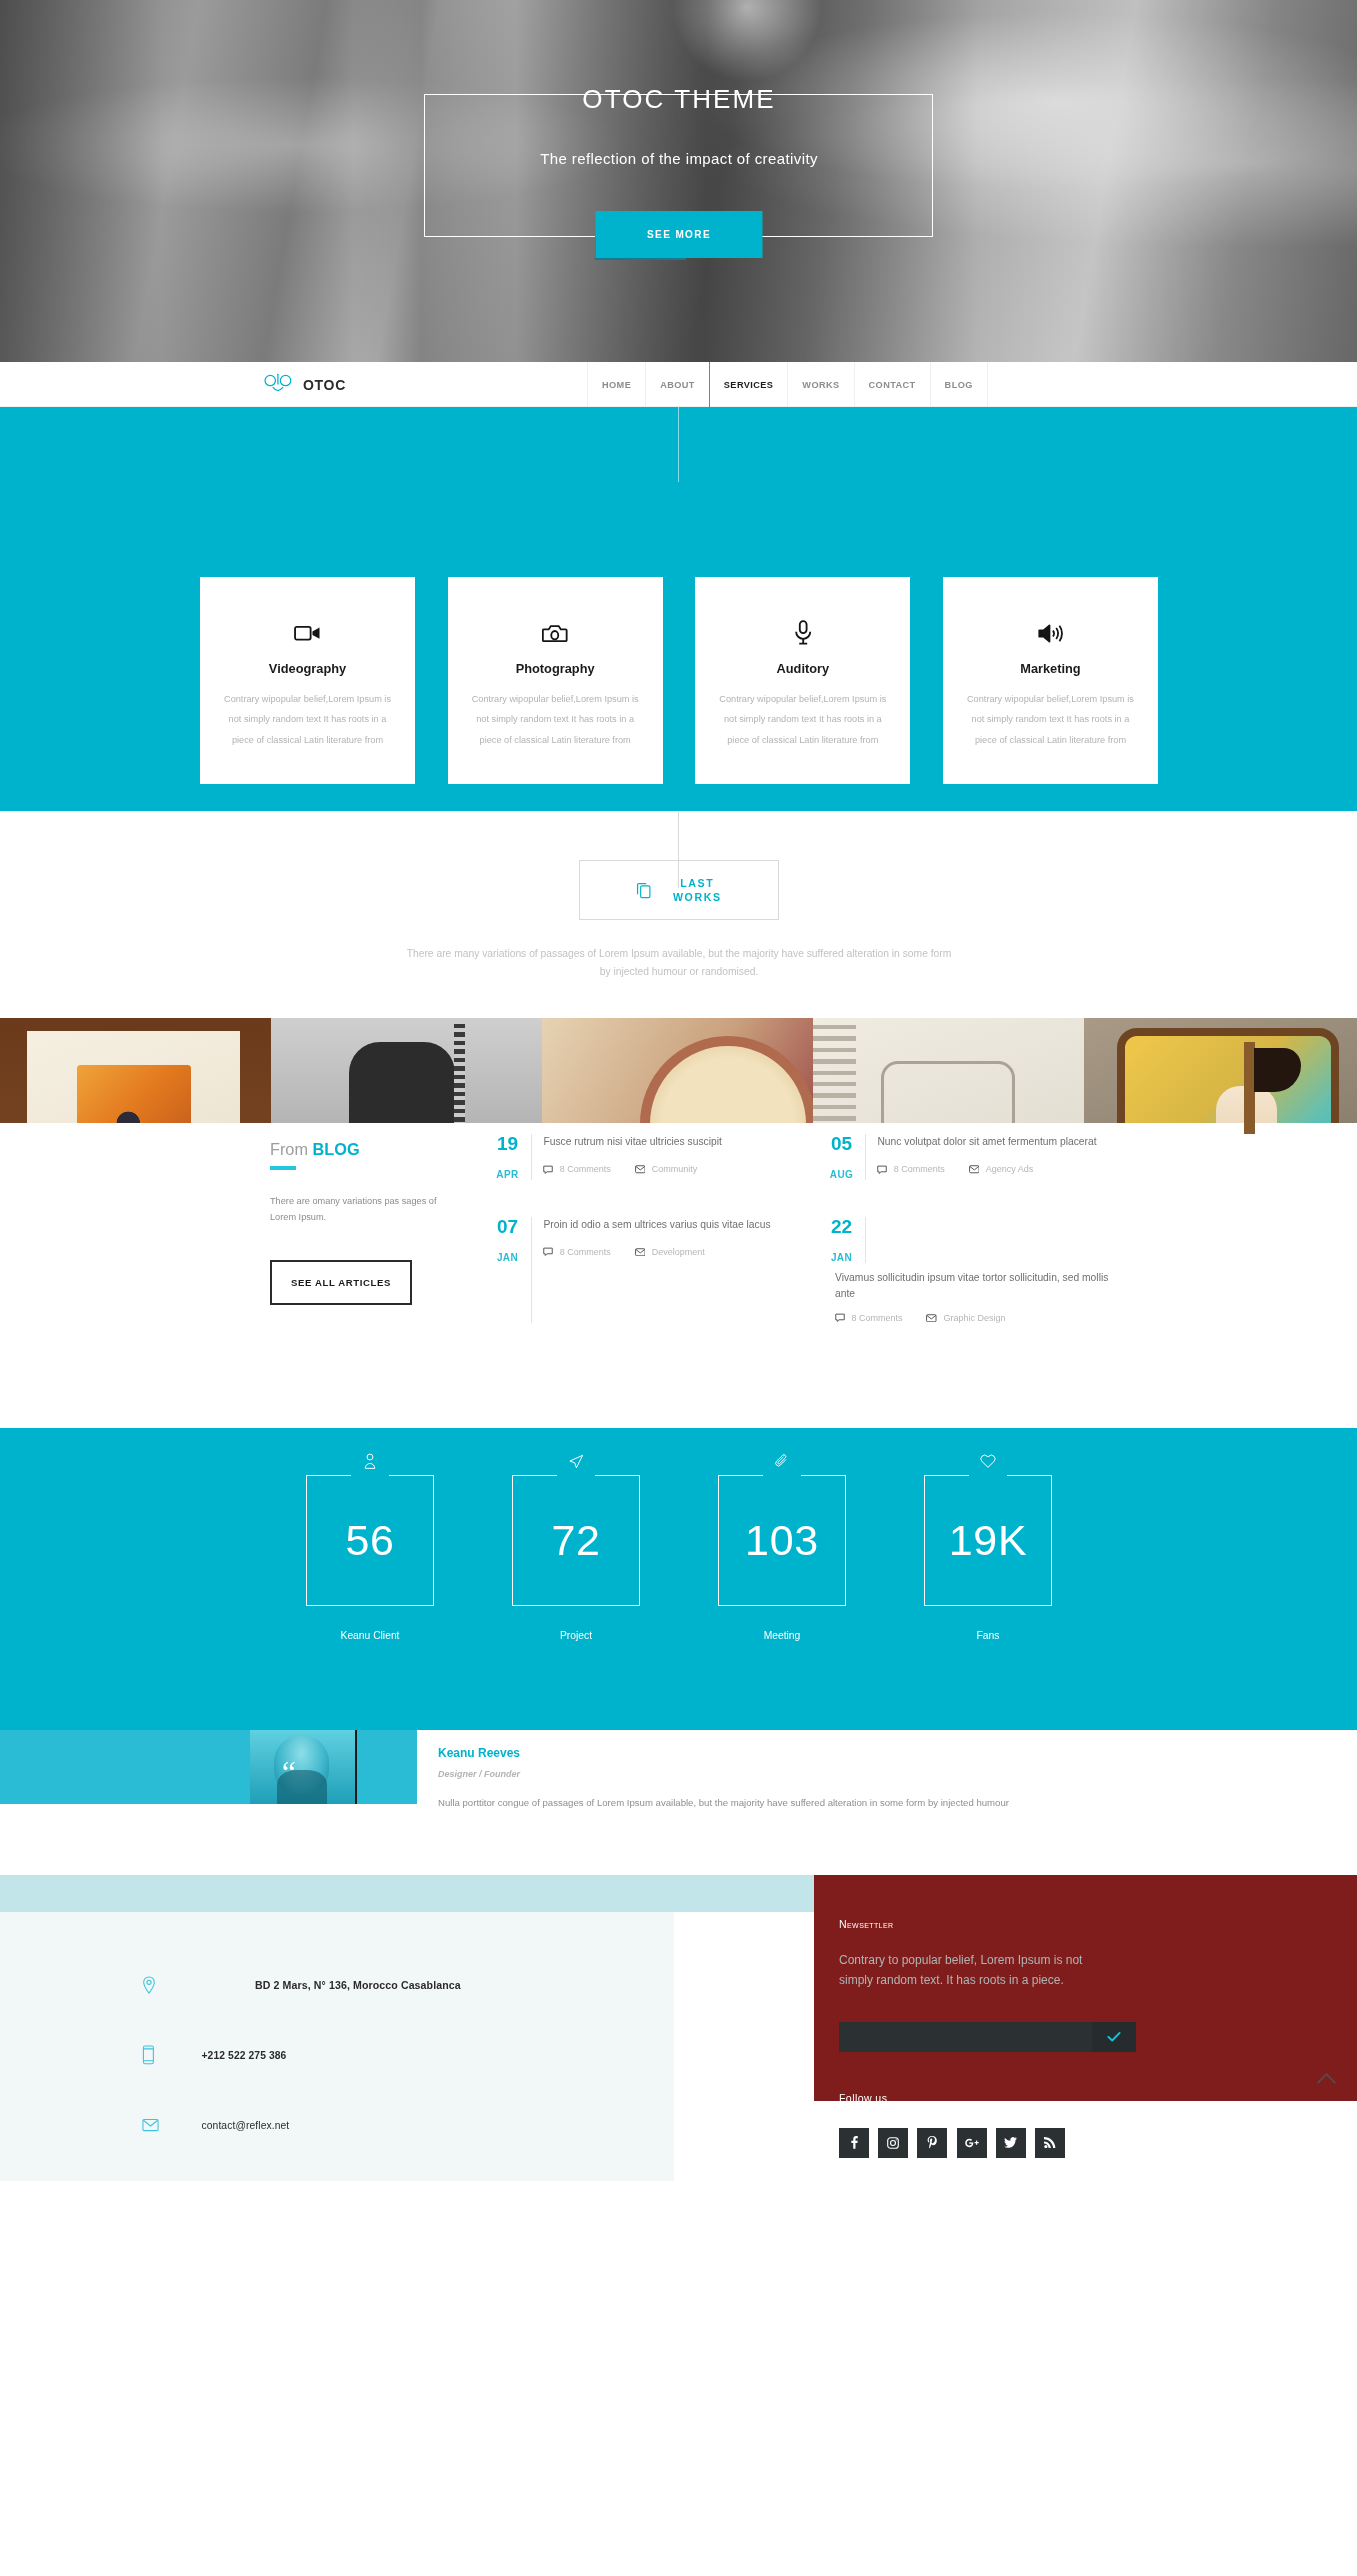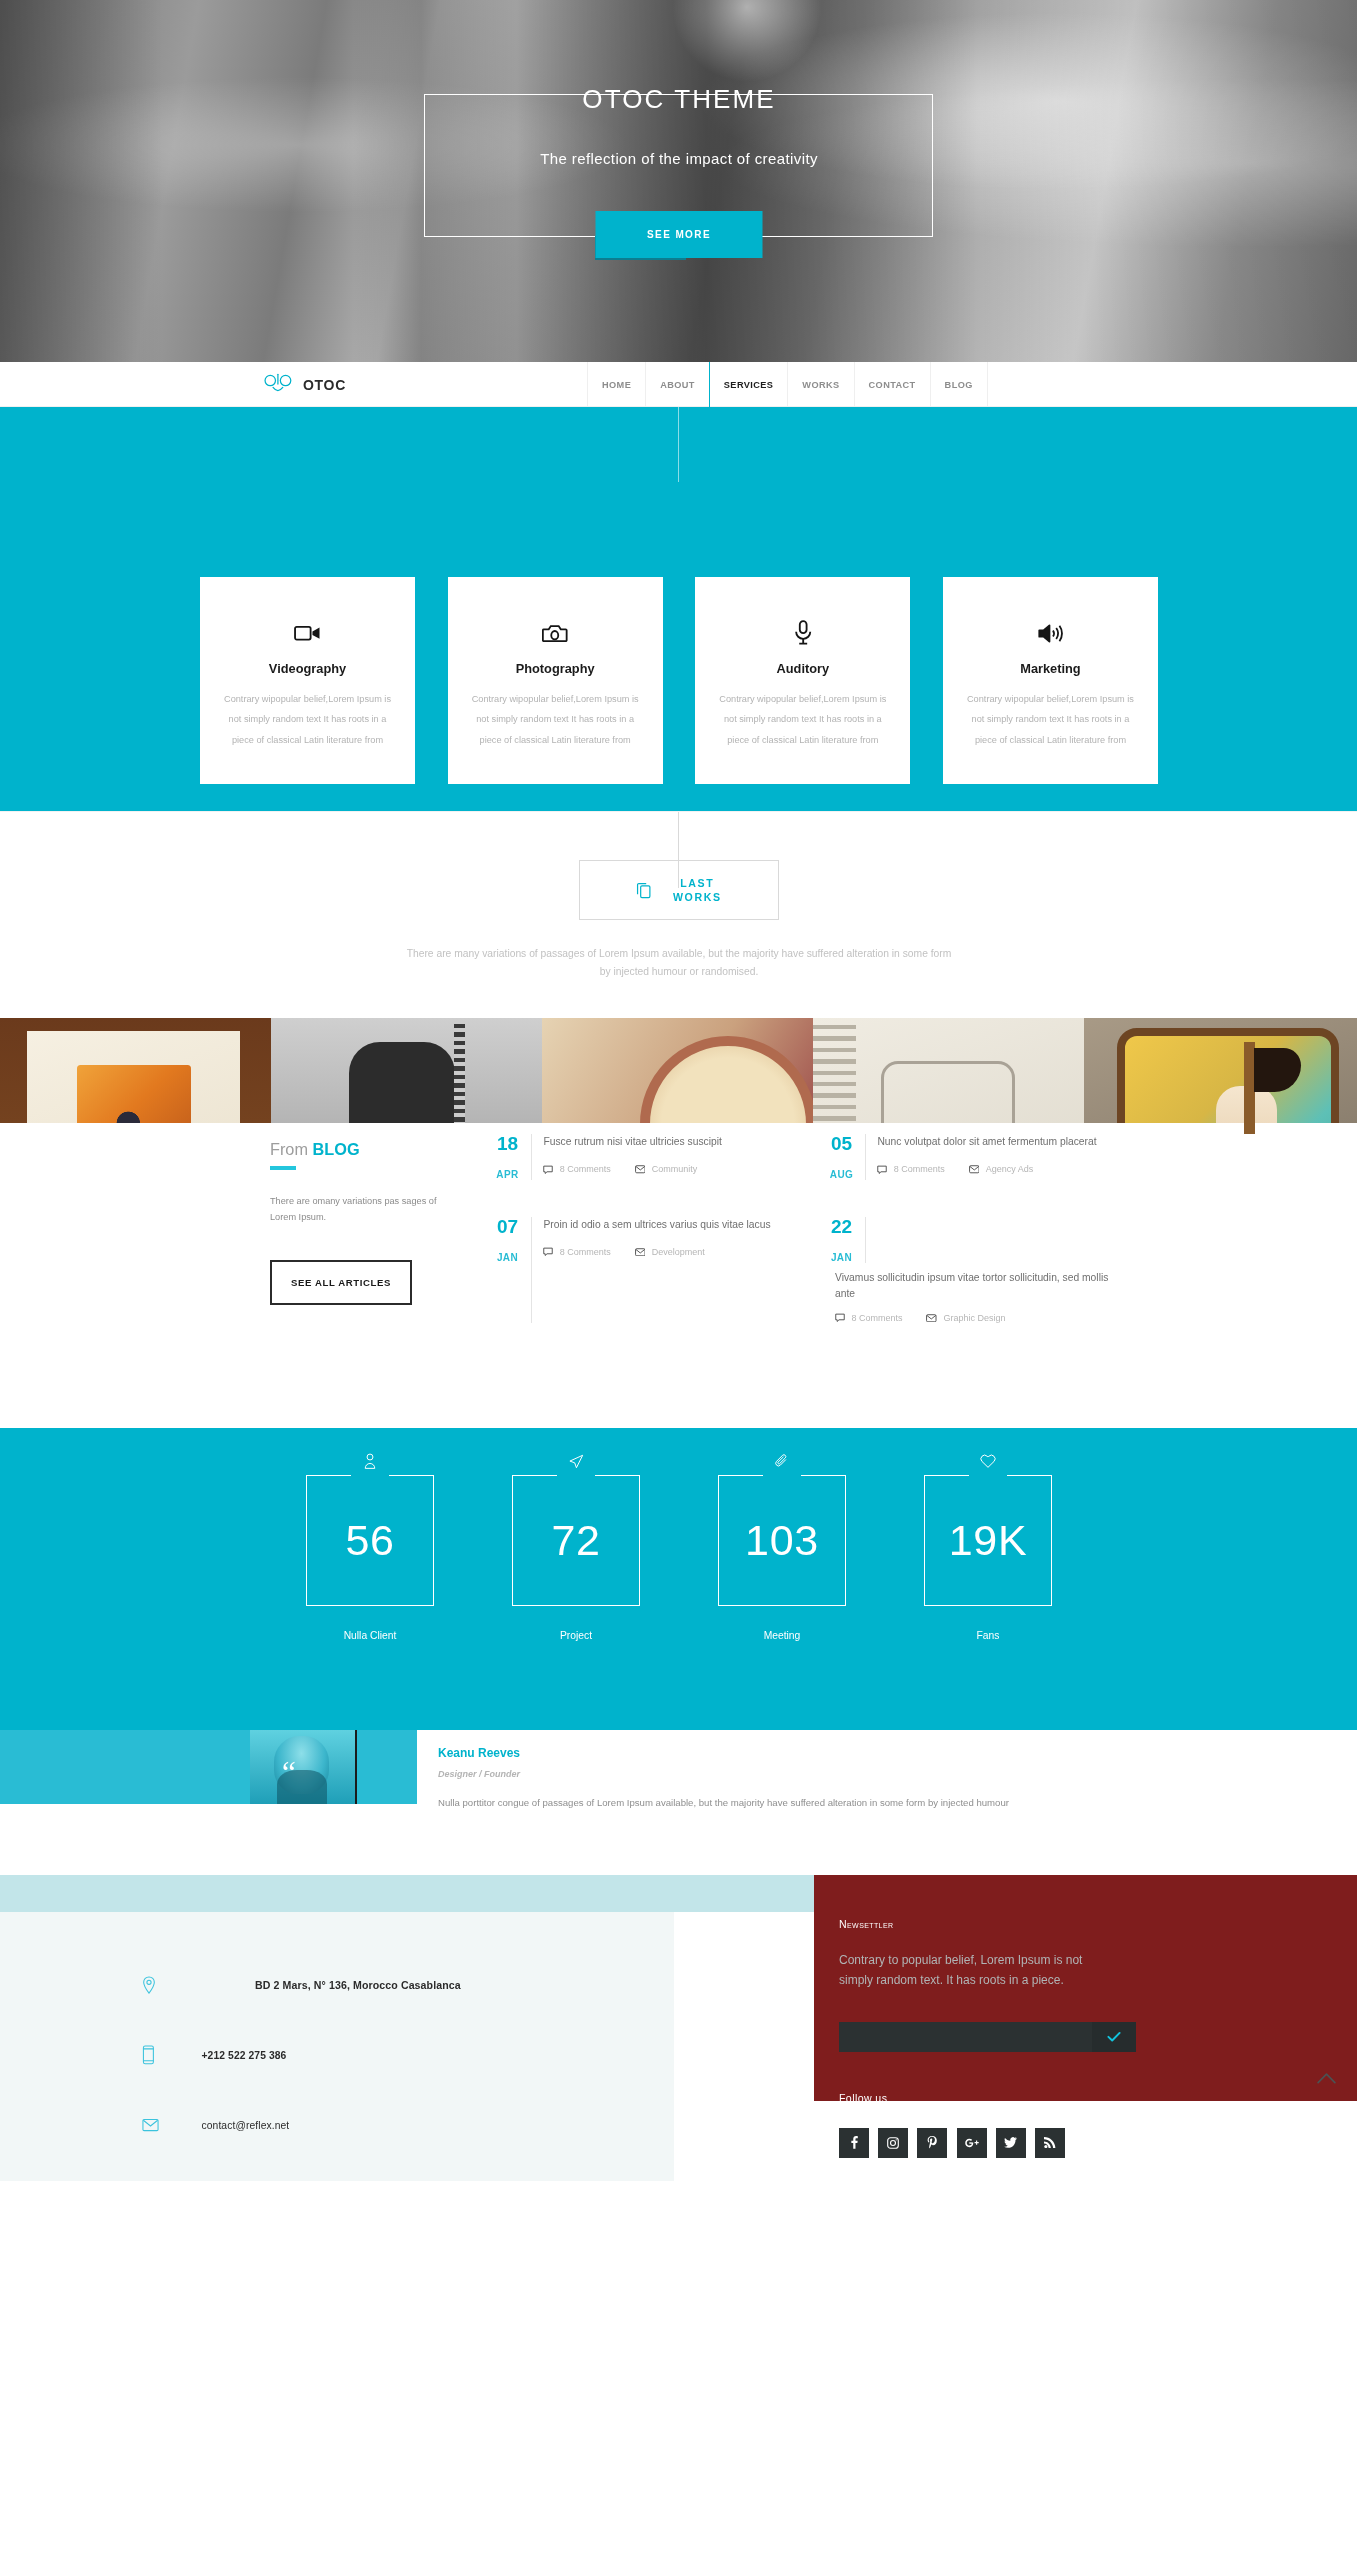--- a/index.html
+++ b/index.html
@@ -577,21 +577,21 @@
     <div class="blog-title"><span>From </span><b>BLOG</b></div>
     <div class="blog-rule"></div>
     <p class="blog-lead">There are omany variations pas sages of Lorem Ipsum.</p>
     <button class="blog-btn">SEE ALL ARTICLES</button>
   </div>
 
   <div class="blog-grid">
 
     <article class="post">
       <div class="post-date">
-        <div class="post-day">18</div>
+        <div class="post-day">19</div>
         <div class="post-mon">APR</div>
       </div>
       <div class="post-body">
         <div class="post-title">Fusce rutrum nisi vitae ultricies suscipit</div>
         <div class="post-meta">
           <span class="meta">
             <svg width="10" height="9.2" viewBox="0 0 14 13" fill="none" stroke="#4a4a4a" stroke-width="1.3">
                 <path d="M1 1.6h12v8H5.6L3 12V9.6H1z"></path>
               </svg>
             <span>8 Comments</span>
@@ -692,21 +692,21 @@
       <div class="counter-box">
         <div class="counter-notch"></div>
         <span class="counter-ico">
           <svg width="14" height="17" viewBox="0 0 20 24" fill="none" stroke="currentColor" stroke-width="1.4">
             <circle cx="10" cy="5.6" r="4.2"></circle>
               <path d="M3.2 21.8c0-4 3-7 6.8-7s6.8 3 6.8 7z"></path>
           </svg>
         </span>
         <span class="counter-num">56</span>
       </div>
-      <div class="counter-label">Nulla Client</div>
+      <div class="counter-label">Keanu Client</div>
     </div>
 
     <div class="counter">
       <div class="counter-box">
         <div class="counter-notch"></div>
         <span class="counter-ico">
           <svg width="17" height="17" viewBox="0 0 24 24" fill="none" stroke="currentColor" stroke-width="1.4">
             <path d="M21.4 3.2 L3.4 11.4 L10.2 13.9 L12.6 20.8 Z" stroke-linejoin="round"></path>
           </svg>
         </span>

